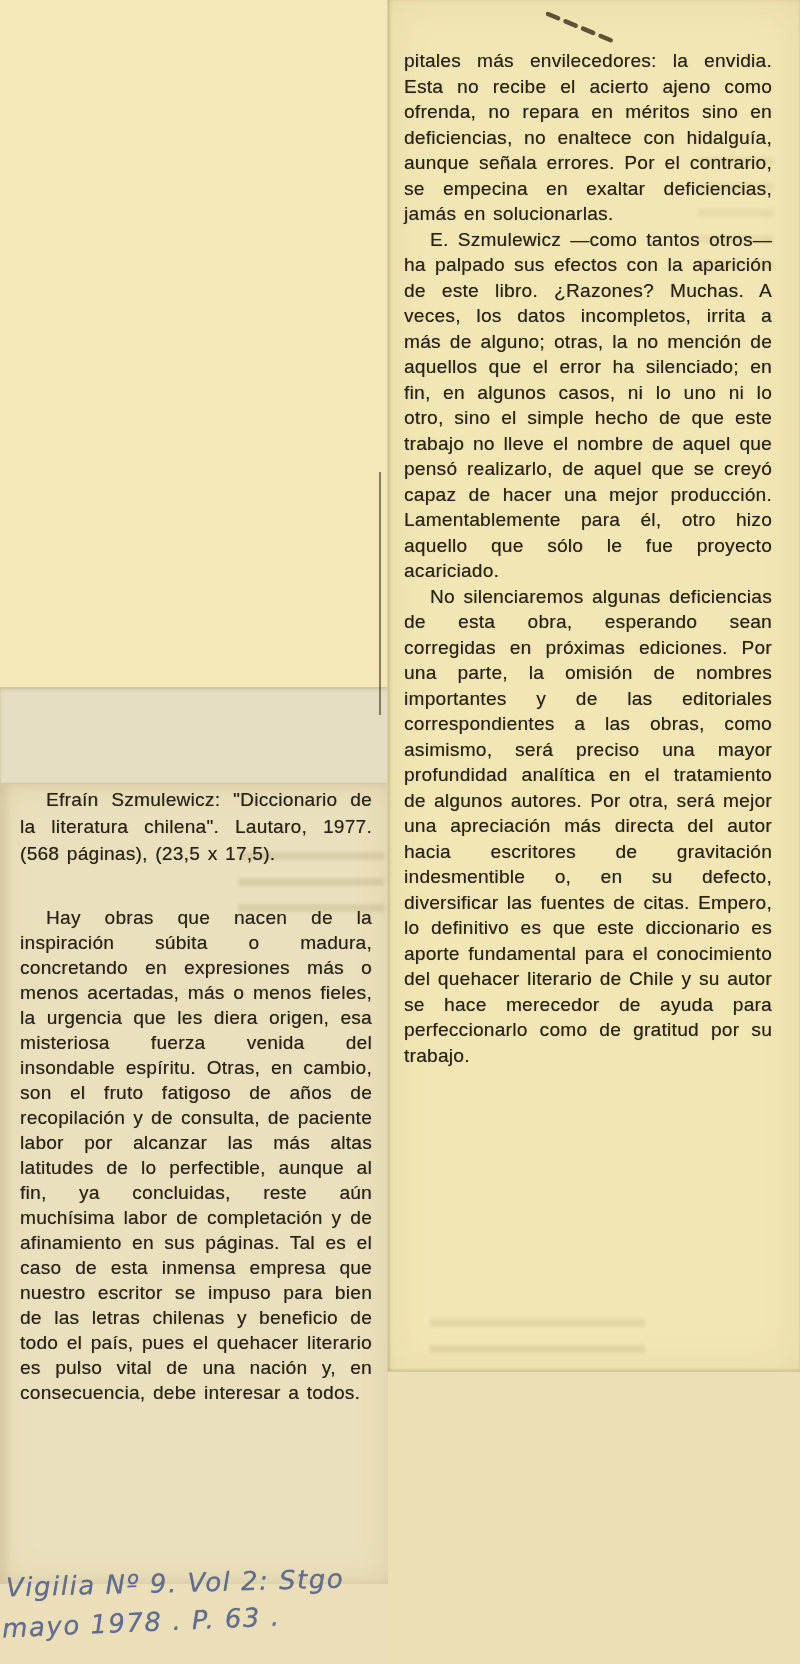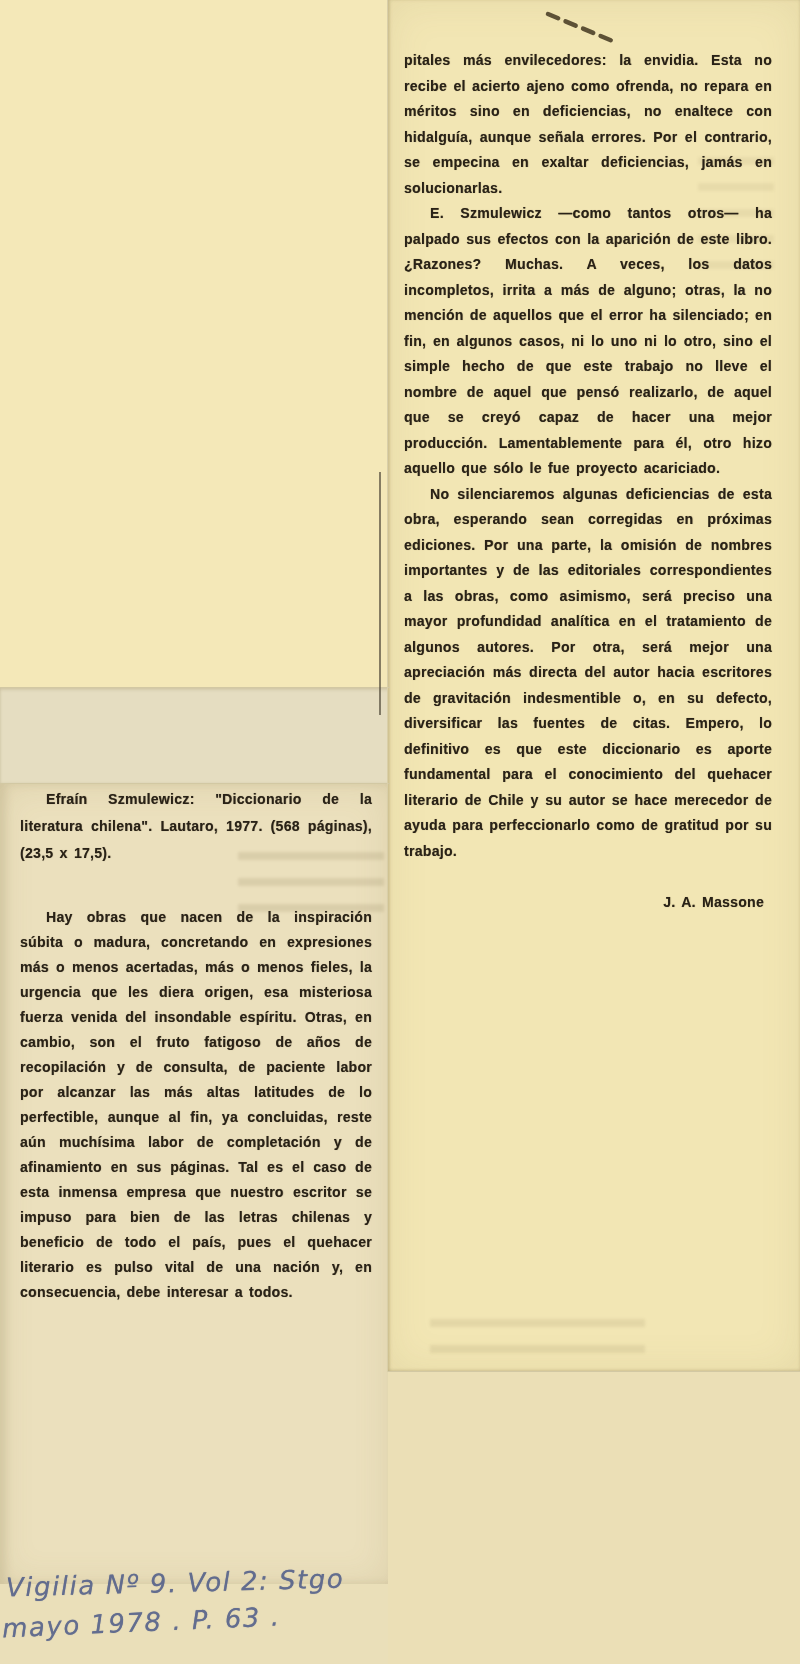--- a/index.html
+++ b/index.html
@@ -20,22 +20,22 @@
   .patch-leftclip  { left:0;   top:784px;width:388px; height:800px;  background:#ebe0bd; box-shadow: inset 0 0 35px rgba(140,120,70,.14), inset 6px 0 8px rgba(120,105,70,.15); }
   .patch-bottomleft{ left:0;   top:1584px;width:388px;height:80px;   background:#eadfb9; }
   .patch-rightstrip{ left:388px;top:0;   width:412px; height:1372px; background:#f2e6b4; box-shadow: inset 0 0 40px rgba(150,130,80,.13), inset 2px 0 3px rgba(130,115,75,.22), inset 0 -2px 3px rgba(130,115,75,.25); }
   .patch-bottomright{left:388px;top:1372px;width:412px;height:292px; background:#ebdfb6; }
 
   
   .col {
     position: absolute;
     color: #2922176;
     color: #292217;
-    font-weight: 700;
-    font-size: 14px;
+    font-weight: 400;
+    font-size: 19px;
     letter-spacing: 0.3px;
     word-spacing: 2px;
     text-shadow: 0.3px 0.3px 0.7px rgba(45,35,15,0.55);
   }
   .col p { margin: 0; text-align: justify; }
   .left-col  { left: 20px;  top: 786px; width: 352px; line-height: 25px; }
   .right-col { left: 404px; top: 48px;  width: 368px; line-height: 25.5px; }
   .ref { line-height: 27px; text-indent: 26px; }
   .indent { text-indent: 26px; }
   .gap-top { margin-top: 38px !important; }
@@ -115,21 +115,20 @@
 
   <div class="col left-col">
     <p class="ref">Efraín Szmulewicz: "Diccionario de la literatura chilena". Lautaro, 1977. (568 páginas), (23,5 x 17,5).</p>
     <p class="indent gap-top">Hay obras que nacen de la inspiración súbita o madura, concretando en expresiones más o menos acertadas, más o menos fieles, la urgencia que les diera origen, esa misteriosa fuerza venida del insondable espíritu. Otras, en cambio, son el fruto fatigoso de años de recopilación y de consulta, de paciente labor por alcanzar las más altas latitudes de lo perfectible, aunque al fin, ya concluidas, reste aún muchísima labor de completación y de afinamiento en sus páginas. Tal es el caso de esta inmensa empresa que nuestro escritor se impuso para bien de las letras chilenas y beneficio de todo el país, pues el quehacer literario es pulso vital de una nación y, en consecuencia, debe interesar a todos.</p>
   </div>
 
   <div class="col right-col">
     <p>pitales más envilecedores: la envidia. Esta no recibe el acierto ajeno como ofrenda, no repara en méritos sino en deficiencias, no enaltece con hidalguía, aunque señala errores. Por el contrario, se empecina en exaltar deficiencias, jamás en solucionarlas.</p>
     <p class="indent">E. Szmulewicz —como tantos otros— ha palpado sus efectos con la aparición de este libro. ¿Razones? Muchas. A veces, los datos incompletos, irrita a más de alguno; otras, la no mención de aquellos que el error ha silenciado; en fin, en algunos casos, ni lo uno ni lo otro, sino el simple hecho de que este trabajo no lleve el nombre de aquel que pensó realizarlo, de aquel que se creyó capaz de hacer una mejor producción. Lamentablemente para él, otro hizo aquello que sólo le fue proyecto acariciado.</p>
     <p class="indent">No silenciaremos algunas deficiencias de esta obra, esperando sean corregidas en próximas ediciones. Por una parte, la omisión de nombres importantes y de las editoriales correspondientes a las obras, como asimismo, será preciso una mayor profundidad analítica en el tratamiento de algunos autores. Por otra, será mejor una apreciación más directa del autor hacia escritores de gravitación indesmentible o, en su defecto, diversificar las fuentes de citas. Empero, lo definitivo es que este diccionario es aporte fundamental para el conocimiento del quehacer literario de Chile y su autor se hace merecedor de ayuda para perfeccionarlo como de gratitud por su trabajo.</p>
-    <p class="signature">J.  A.  Massone</p>
   </div>
 
   <div class="handwriting">
     <div class="hw-line1">Vigilia Nº 9. Vol 2: Stgo</div>
     <div class="hw-line2">mayo 1978 . P. 63 .</div>
   </div>
 
 </div>
 
 </body></html>

